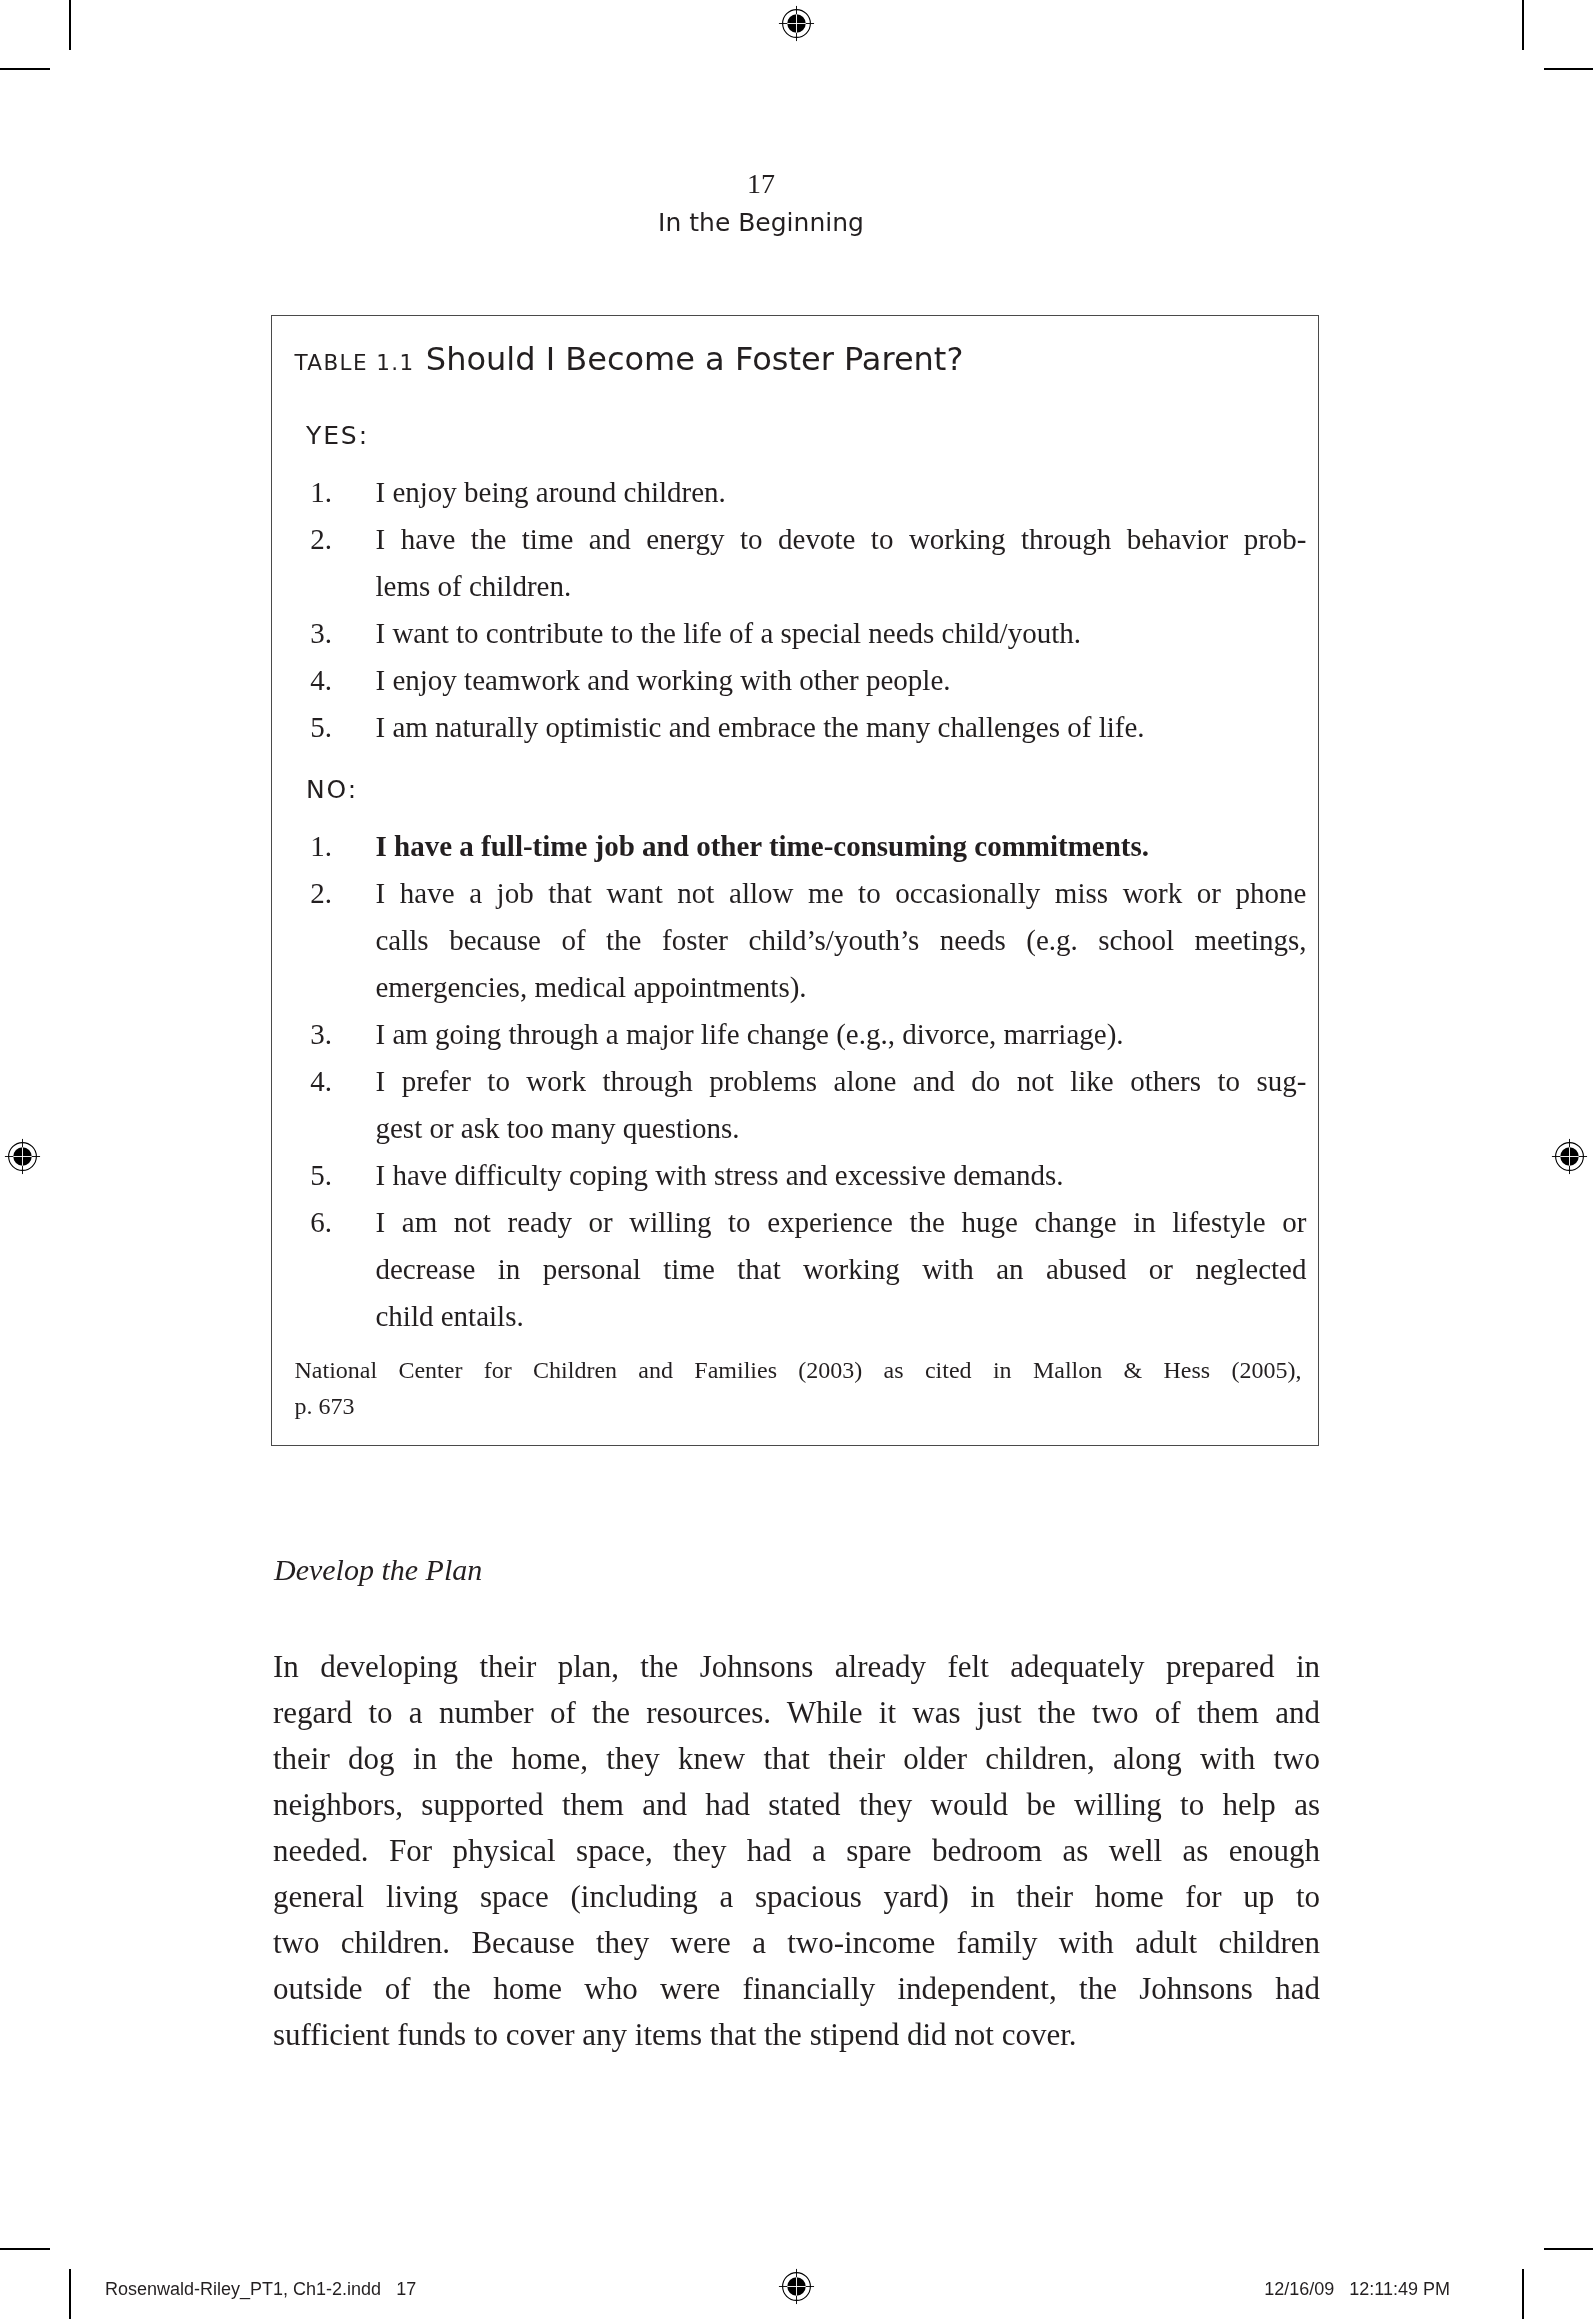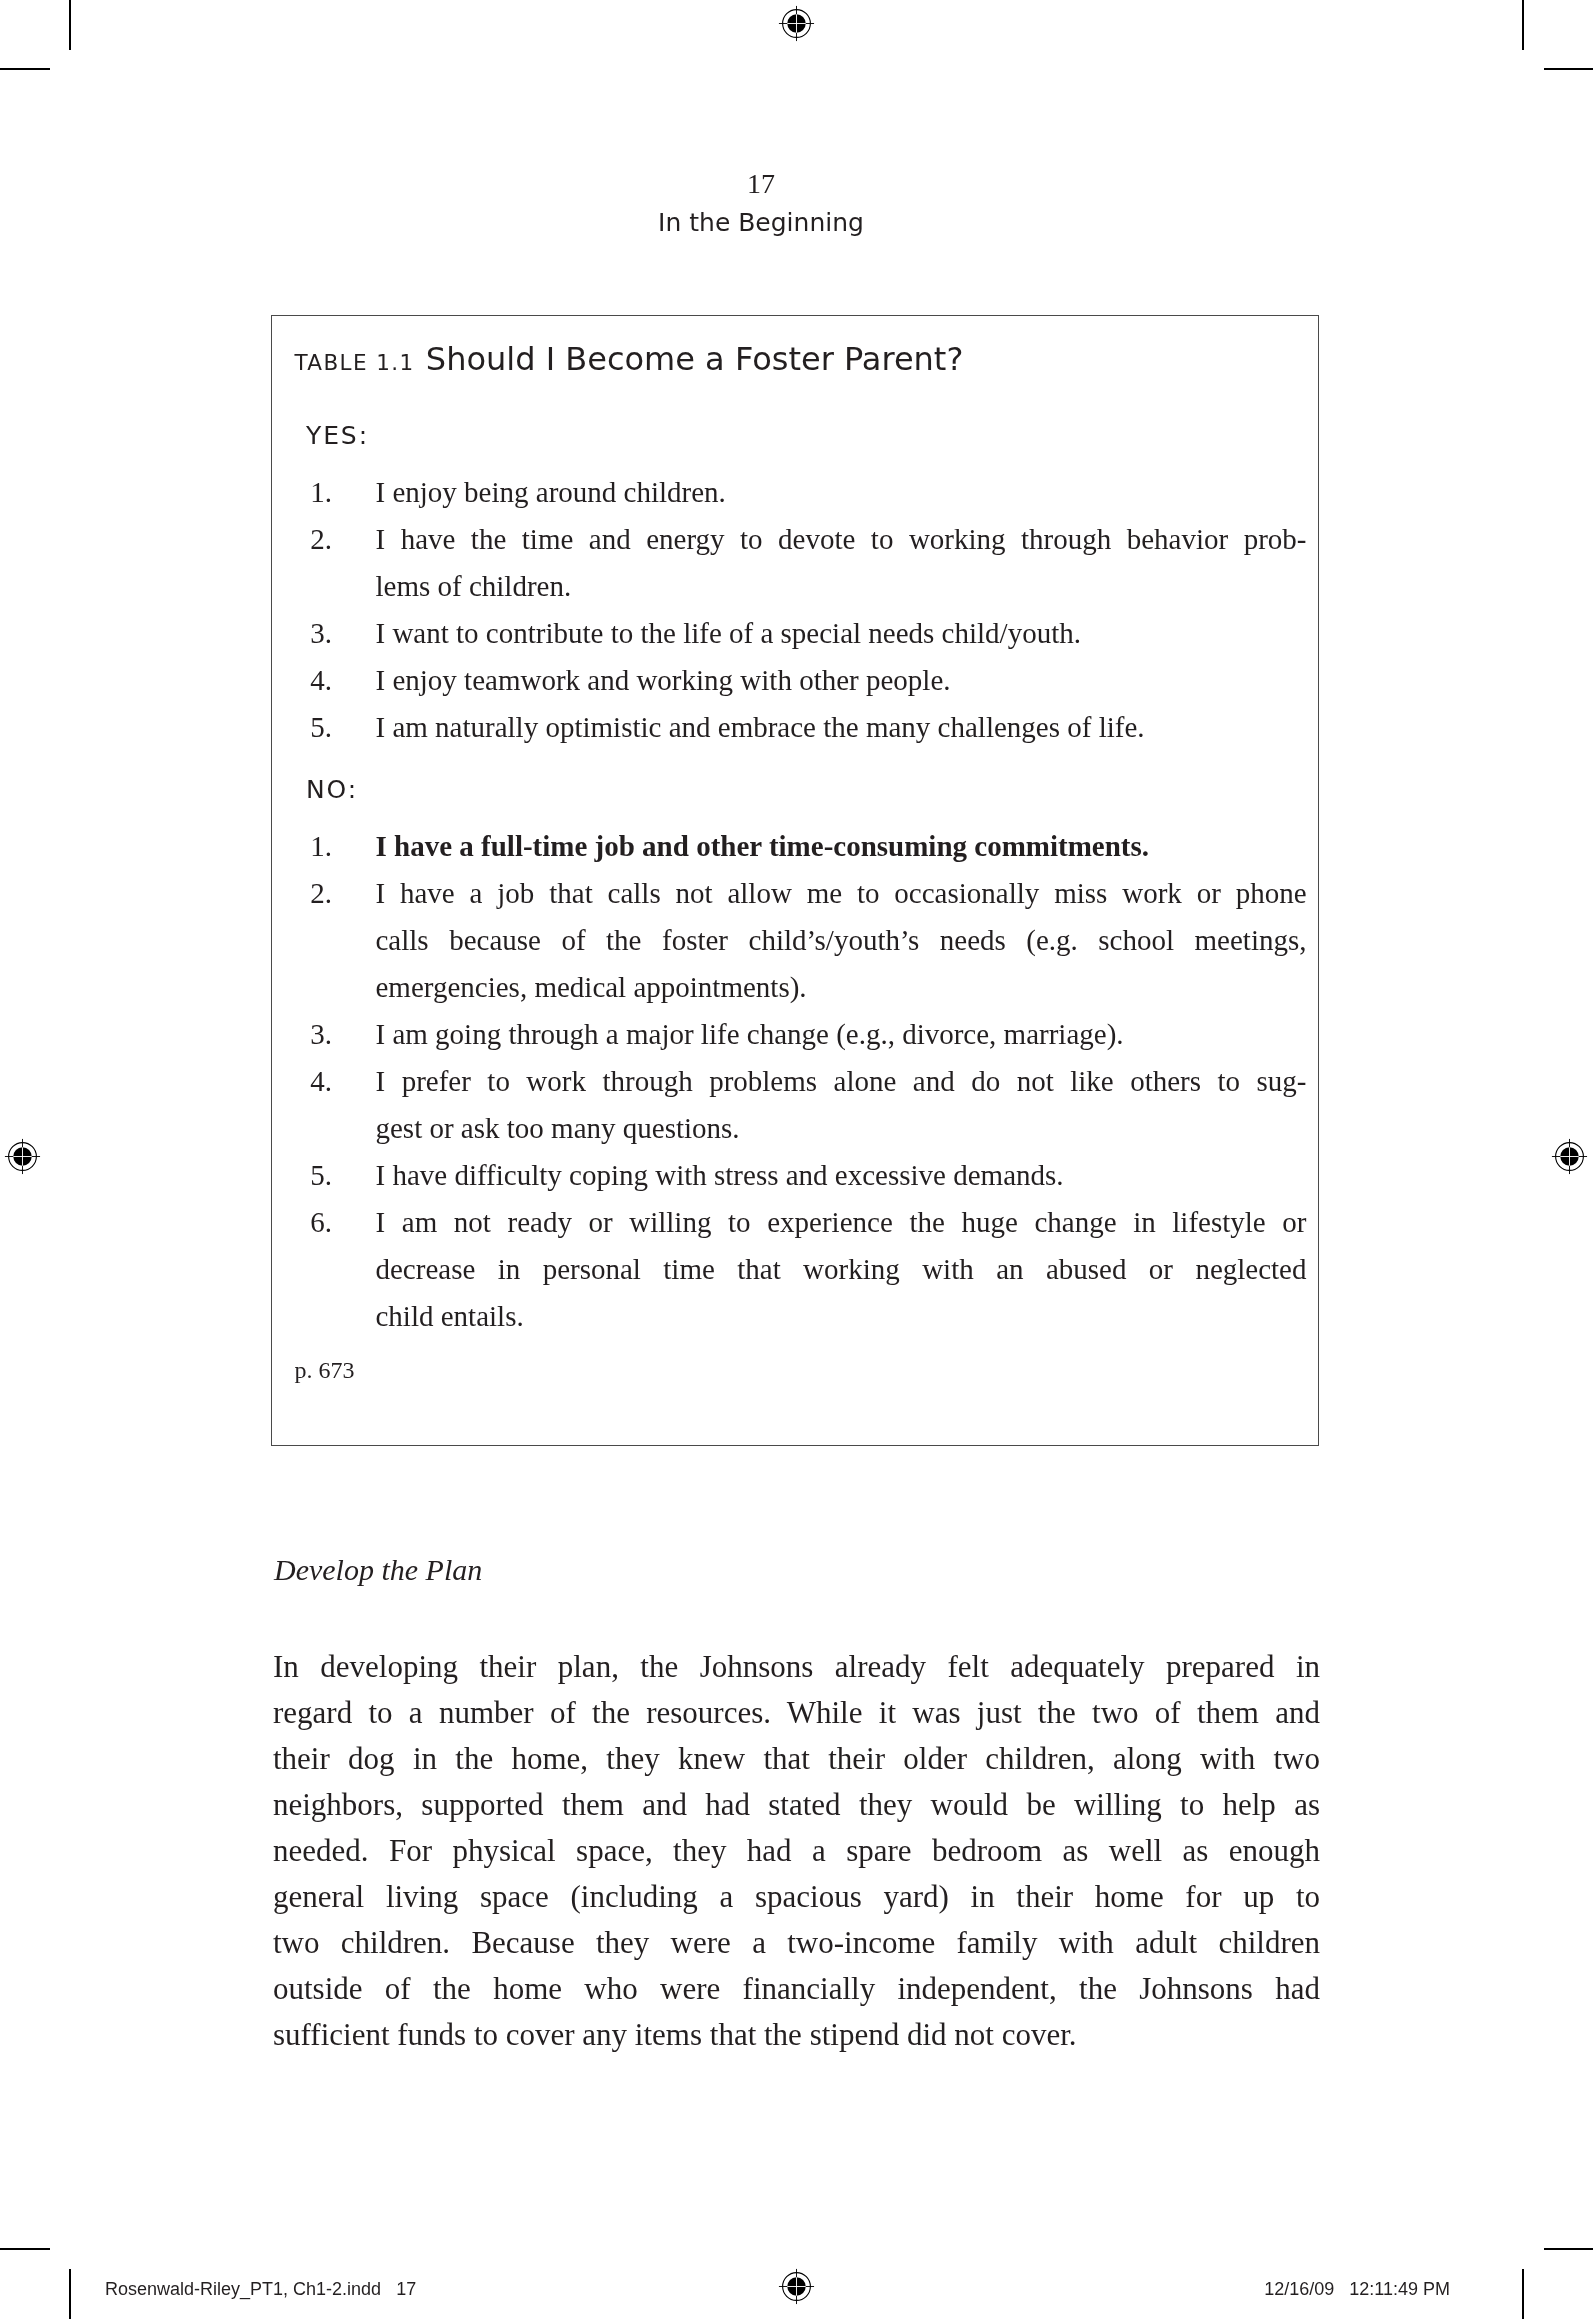--- a/index.html
+++ b/index.html
@@ -129,21 +129,21 @@
   <div id="no-list" class="abs list serif" style="top:507px;">
       <div class="item">
         <span class="num">1.</span>
         <span class="txt">
           <span style="display: block; text-align: justify; text-align-last: left; font-weight: bold;">I have a full-time job and other time-consuming commitments.</span>
         </span>
       </div>
       <div class="item">
         <span class="num">2.</span>
         <span class="txt">
-          <span style="display: block; text-align: justify; text-align-last: justify;">I have a job that calls not allow me to occasionally miss work or phone</span>
+          <span style="display: block; text-align: justify; text-align-last: justify;">I have a job that want not allow me to occasionally miss work or phone</span>
           <span style="display: block; text-align: justify; text-align-last: justify;">calls because of the foster child’s/youth’s needs (e.g. school meetings,</span>
           <span style="display: block; text-align: justify; text-align-last: left;">emergencies, medical appointments).</span>
         </span>
       </div>
       <div class="item">
         <span class="num">3.</span>
         <span class="txt">
           <span style="display: block; text-align: justify; text-align-last: left;">I am going through a major life change (e.g., divorce, marriage).</span>
         </span>
       </div>
@@ -164,20 +164,21 @@
         <span class="num">6.</span>
         <span class="txt">
           <span style="display: block; text-align: justify; text-align-last: justify;">I am not ready or willing to experience the huge change in lifestyle or</span>
           <span style="display: block; text-align: justify; text-align-last: justify;">decrease in personal time that working with an abused or neglected</span>
           <span style="display: block; text-align: justify; text-align-last: left;">child entails.</span>
         </span>
       </div>
     </div>
 
   <div id="citation" class="abs serif">
+      <span style="text-align-last: justify;">National Center for Children and Families (2003) as cited in Mallon &amp; Hess (2005),</span>
       <span>p. 673</span>
     </div>
 </div>
 
 <div id="section-heading" class="abs serif">Develop the Plan</div>
 
 <div id="body-para" class="abs serif">
     <span>In developing their plan, the Johnsons already felt adequately prepared in</span>
     <span>regard to a number of the resources. While it was just the two of them and</span>
     <span>their dog in the home, they knew that their older children, along with two</span>

